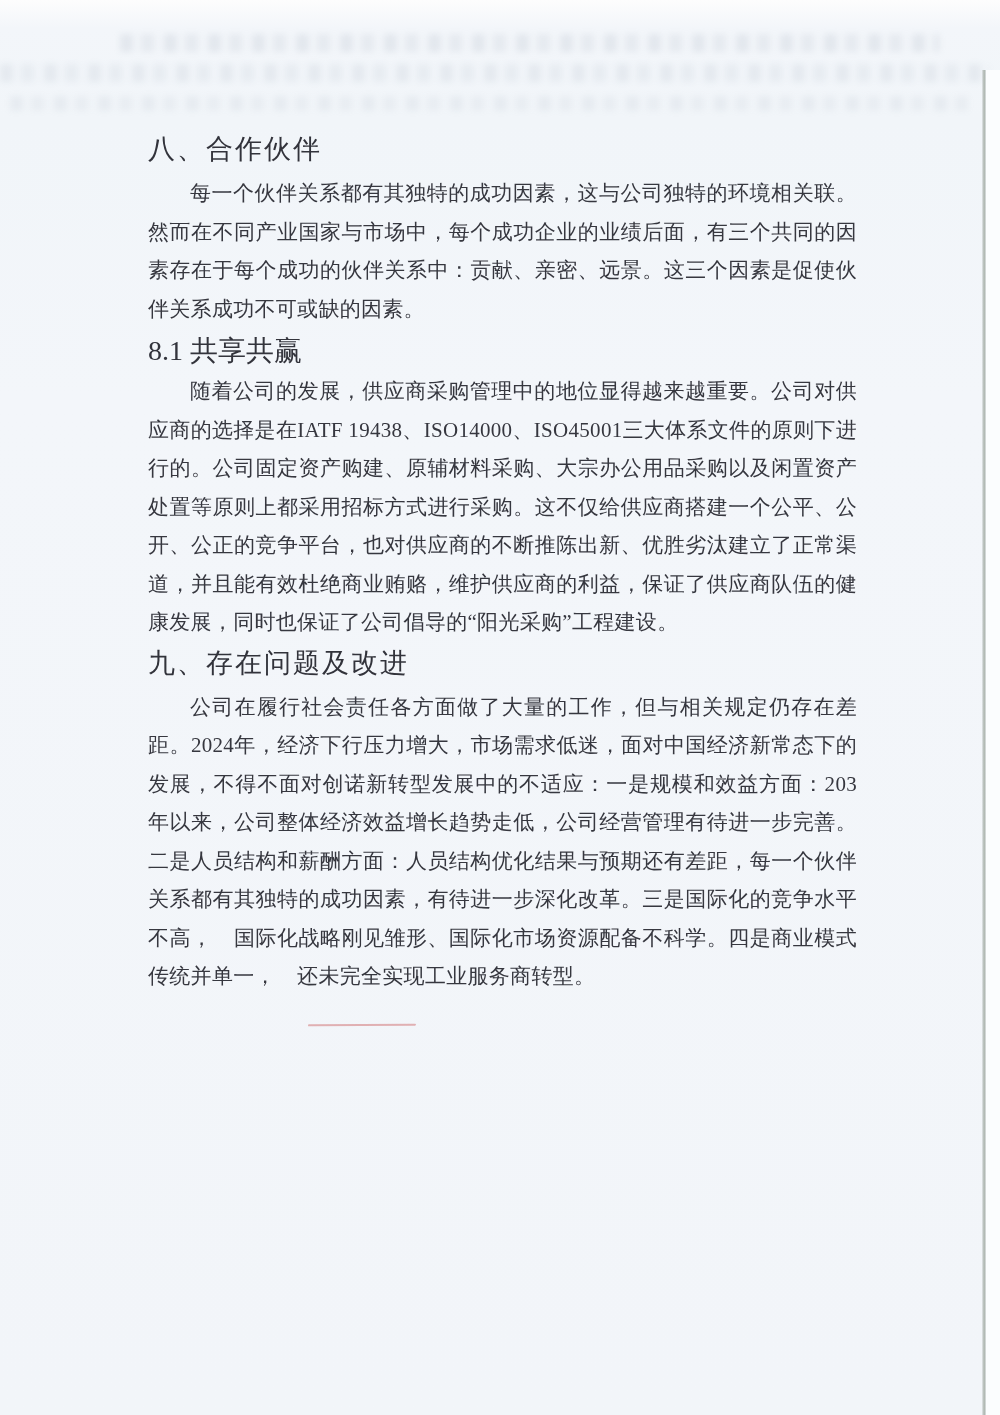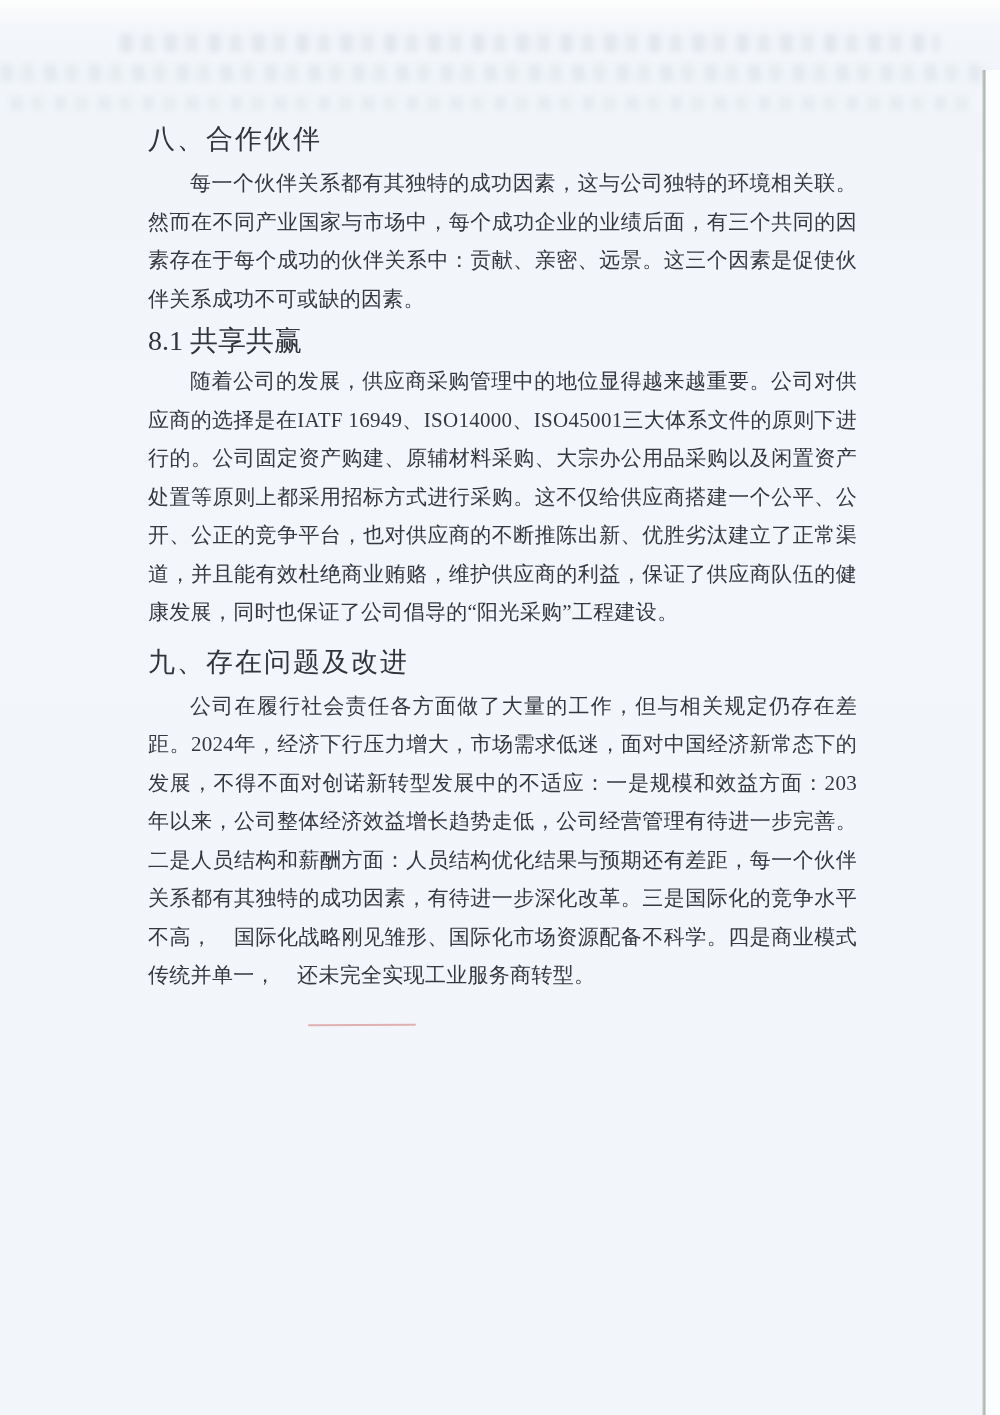--- a/index.html
+++ b/index.html
@@ -40,32 +40,32 @@
     position: absolute;
     top: 70px;
     left: 986px;
     width: 14px;
     height: 1345px;
     background: #fbfdfe;
   }
   .content {
     position: absolute;
     left: 148px;
-    top: 118px;
+    top: 128px;
     width: 709px;
   }
   .h1 {
     font-size: 27px;
     line-height: 42px;
     font-weight: normal;
     margin: 0 0 4px 0;
     letter-spacing: 2px;
     color: #32333b;
   }
-  .h1-second { margin-top: 9px; }
+  .h1-second { margin-top: 0; }
   .h2 {
     font-size: 28px;
     line-height: 40px;
     font-weight: normal;
     margin: 3px 0 1px 0;
     color: #33343c;
   }
   .para {
     font-size: 21px;
     line-height: 38.5px;
@@ -101,21 +101,21 @@
   <div class="content">
 
     <h1 class="h1">八、合作伙伴</h1>
 
     <p class="para">每一个伙伴关系都有其独特的成功因素，这与公司独特的环境相关联。然而在不同产业国家与市场中，每个成功企业的业绩后面，有三个共同的因素存在于每个成功的伙伴关系中：贡献、亲密、远景。这三个因素是促使伙伴关系成功不可或缺的因素。</p>
 
     <h2 class="h2">8.1 共享共赢</h2>
 
 
 
-    <p class="para">随着公司的发展，供应商采购管理中的地位显得越来越重要。公司对供应商的选择是在IATF 16949、ISO14000、ISO45001三大体系文件的原则下进行的。公司固定资产购建、原辅材料采购、大宗办公用品采购以及闲置资产处置等原则上都采用招标方式进行采购。这不仅给供应商搭建一个公平、公开、公正的竞争平台，也对供应商的不断推陈出新、优胜劣汰建立了正常渠道，并且能有效杜绝商业贿赂，维护供应商的利益，保证了供应商队伍的健康发展，同时也保证了公司倡导的“阳光采购”工程建设。</p>
+    <p class="para">随着公司的发展，供应商采购管理中的地位显得越来越重要。公司对供应商的选择是在IATF 19438、ISO14000、ISO45001三大体系文件的原则下进行的。公司固定资产购建、原辅材料采购、大宗办公用品采购以及闲置资产处置等原则上都采用招标方式进行采购。这不仅给供应商搭建一个公平、公开、公正的竞争平台，也对供应商的不断推陈出新、优胜劣汰建立了正常渠道，并且能有效杜绝商业贿赂，维护供应商的利益，保证了供应商队伍的健康发展，同时也保证了公司倡导的“阳光采购”工程建设。</p>
 
     <h1 class="h1 h1-second">九、存在问题及改进</h1>
 
     <p class="para">公司在履行社会责任各方面做了大量的工作，但与相关规定仍存在差距。2024年，经济下行压力增大，市场需求低迷，面对中国经济新常态下的发展，不得不面对创诺新转型发展中的不适应：一是规模和效益方面：203年以来，公司整体经济效益增长趋势走低，公司经营管理有待进一步完善。二是人员结构和薪酬方面：人员结构优化结果与预期还有差距，每一个伙伴关系都有其独特的成功因素，有待进一步深化改革。三是国际化的竞争水平不高，　国际化战略刚见雏形、国际化市场资源配备不科学。四是商业模式传统并单一，　还未完全实现工业服务商转型。</p>
 
 
   </div>
 </div>
 
 </body></html>

